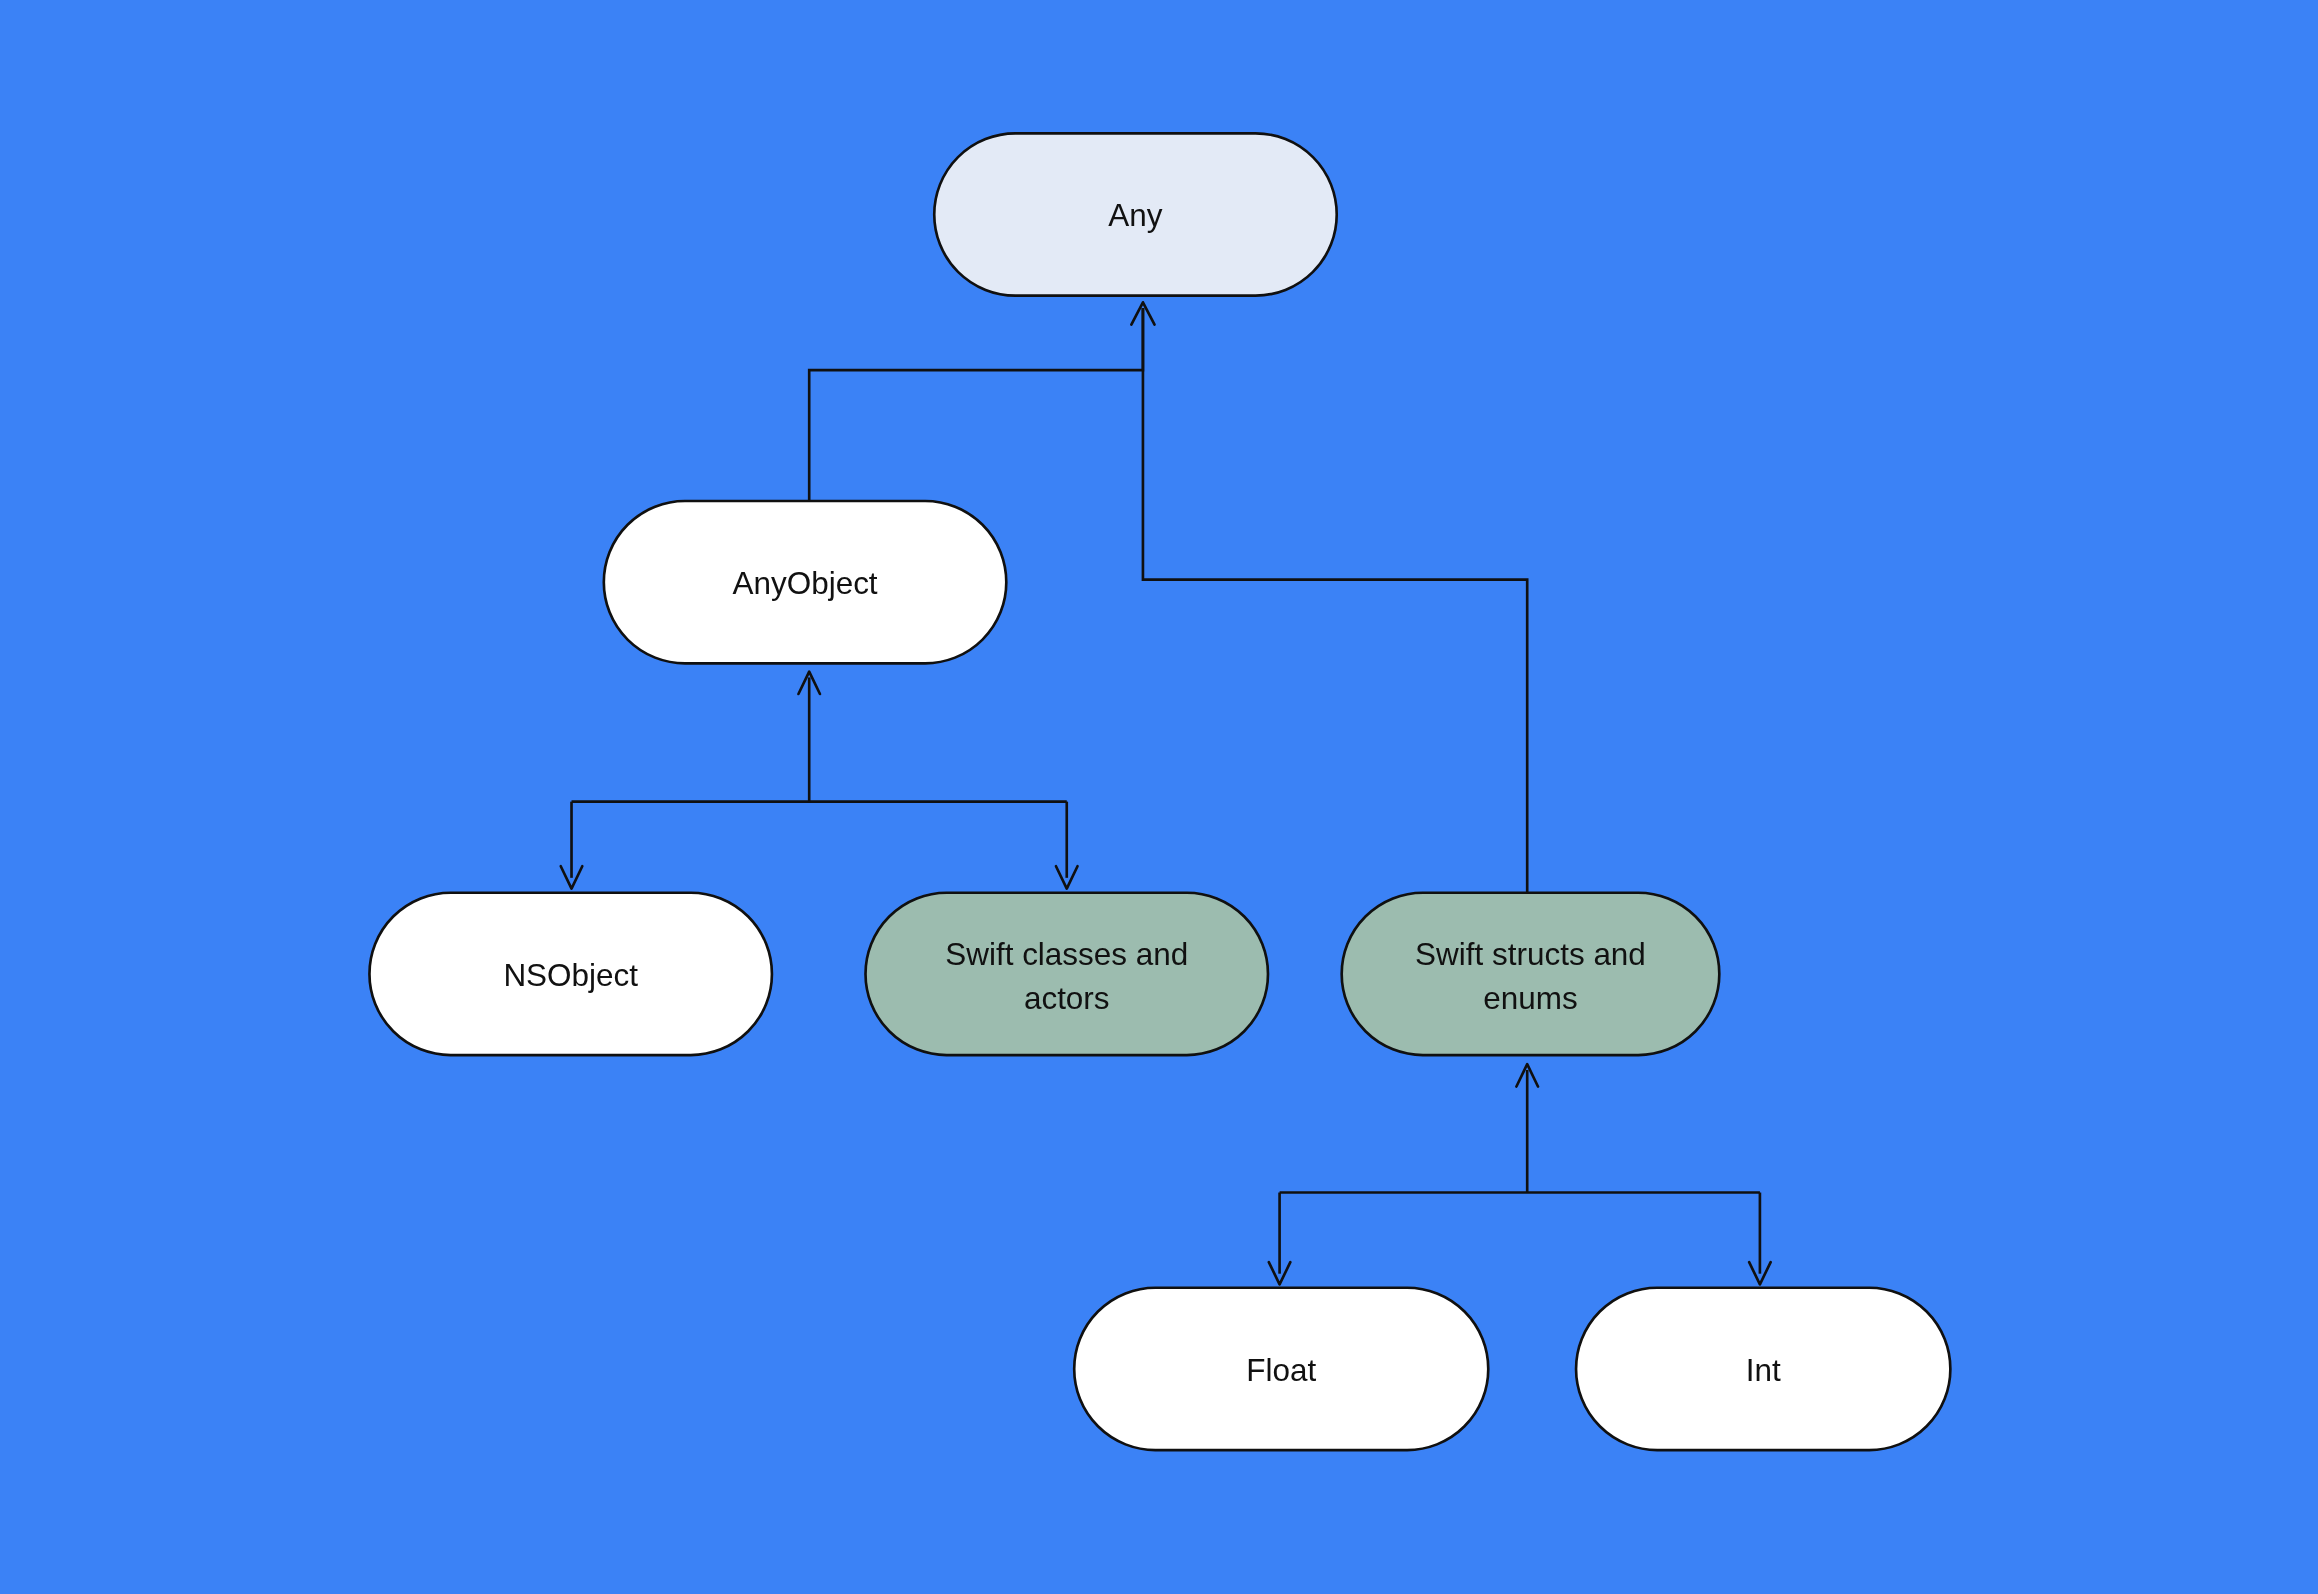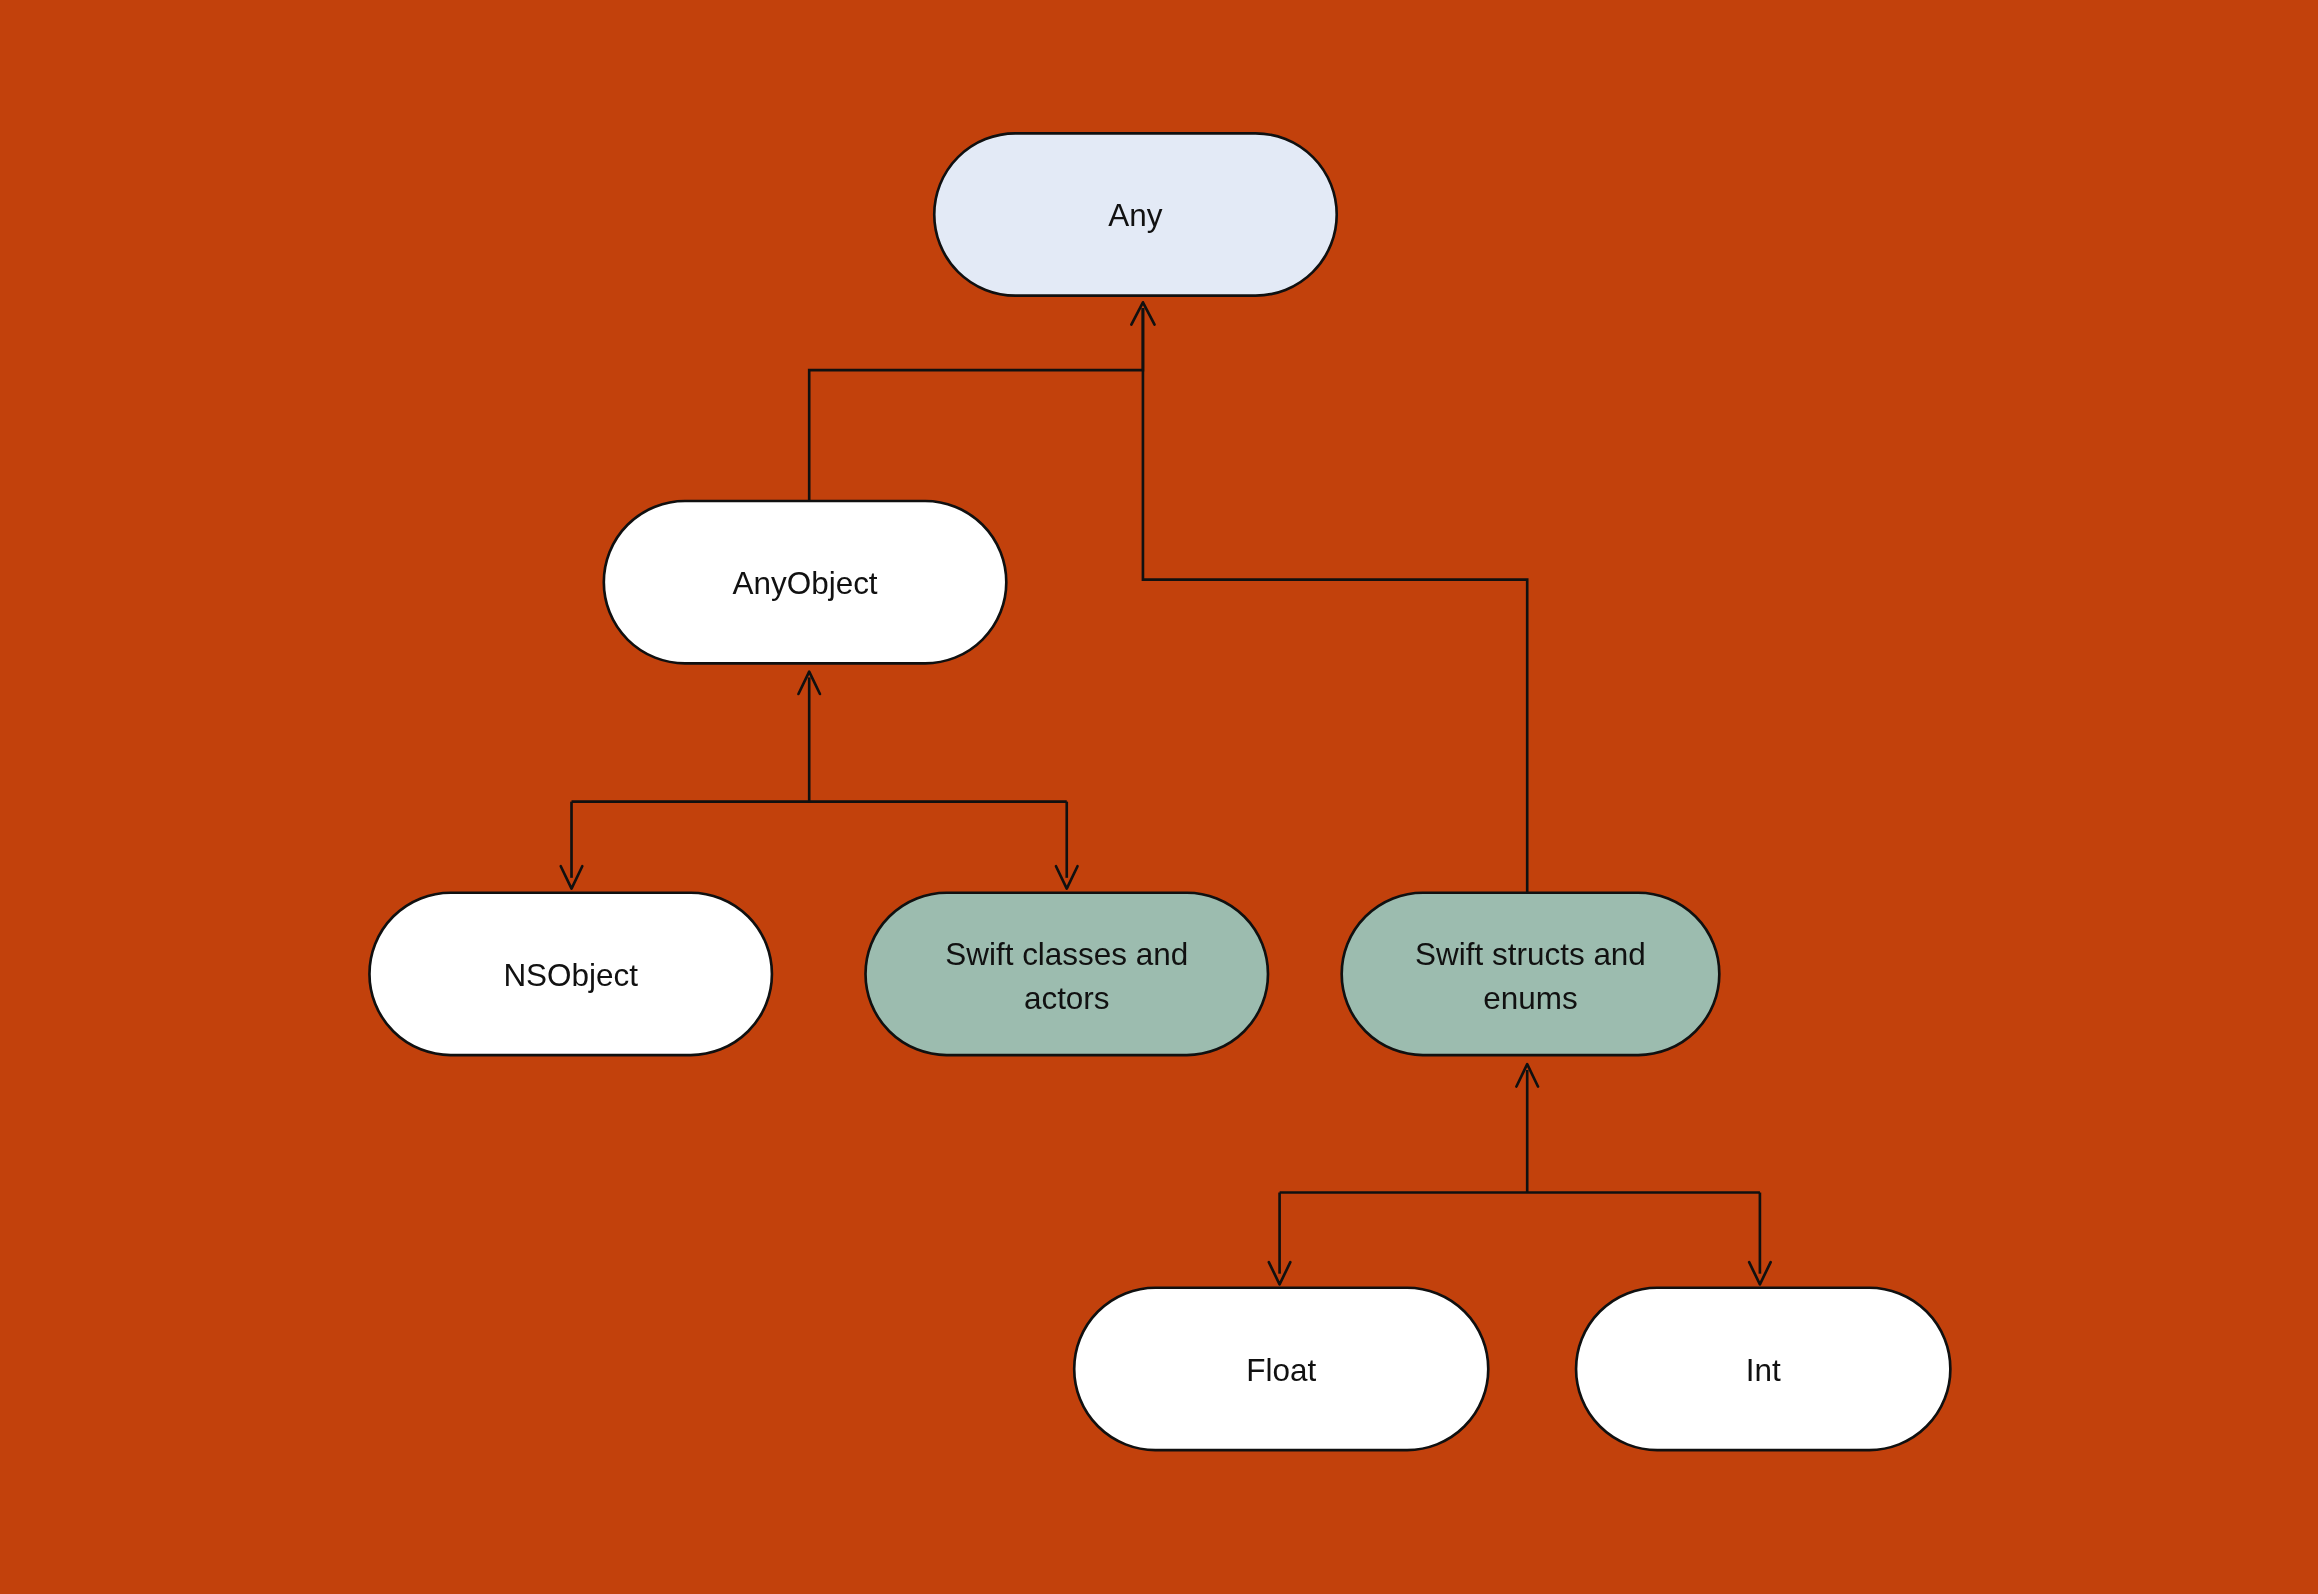--- a/index.html
+++ b/index.html
@@ -10,21 +10,21 @@
   body {
     width: 2319px;
     height: 1595px;
     font-family: "Liberation Sans", sans-serif;
     overflow: hidden;
   }
   #diagram-root {
     position: relative;
     width: 2319px;
     height: 1595px;
-    background: #c2410c;
+    background: #3b82f6;
   }
   svg.diagram-canvas {
     display: block;
     width: 2319px;
     height: 1595px;
   }
   .node-shape {
     stroke: #101010;
     stroke-width: 3.2;
   }

